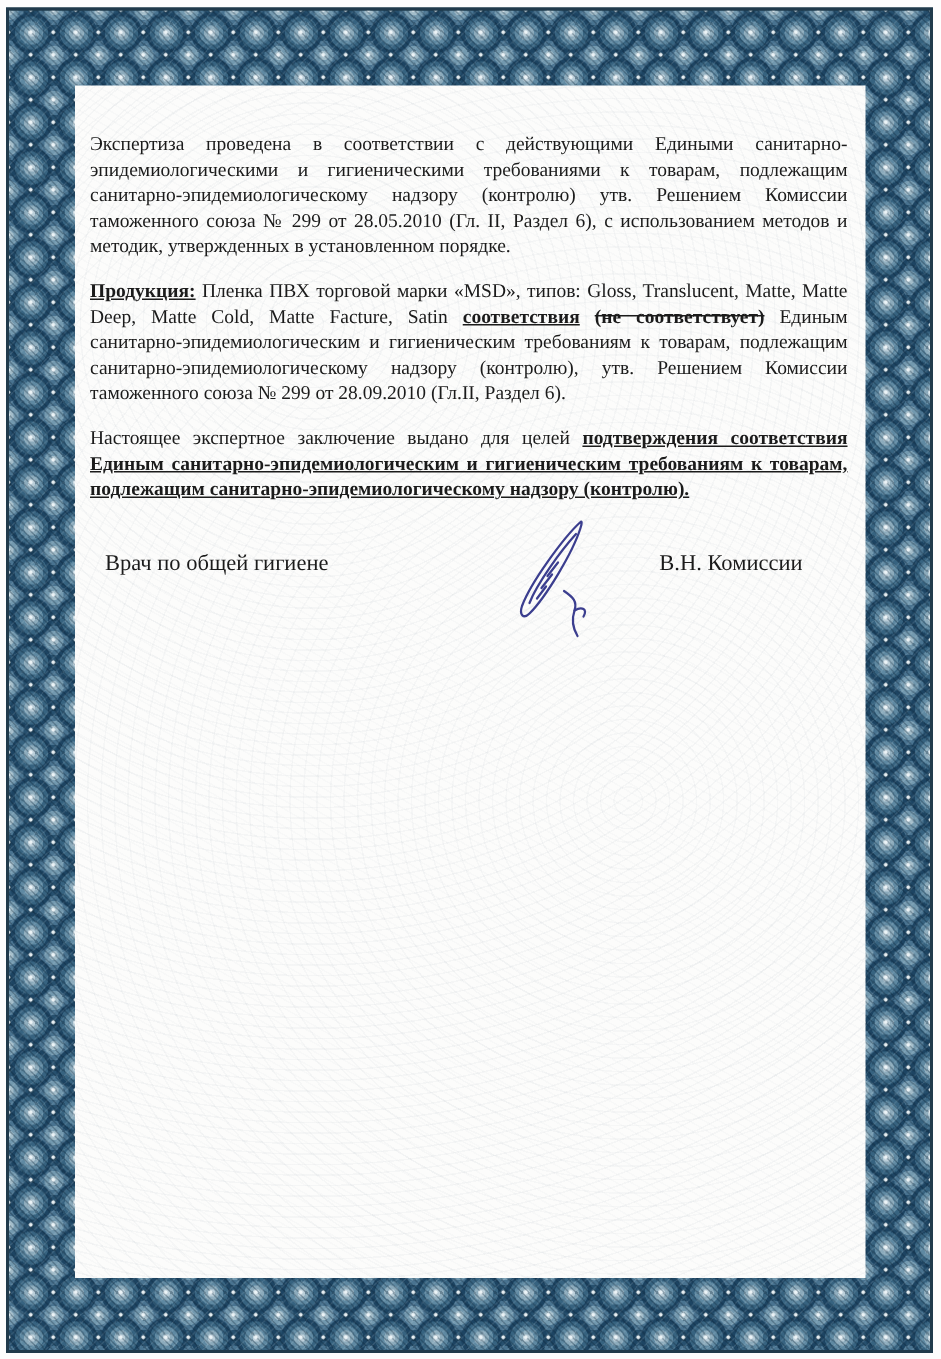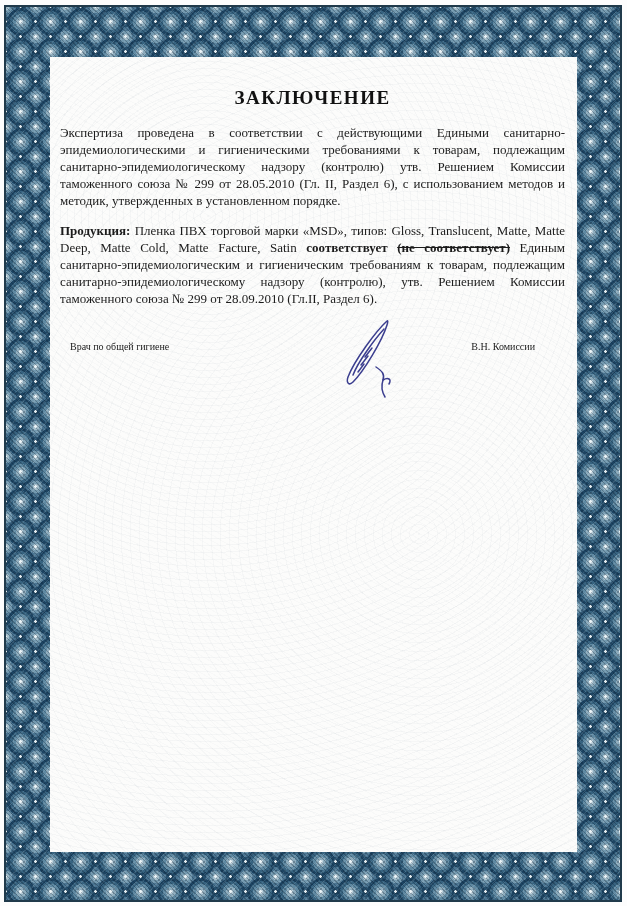--- a/index.html
+++ b/index.html
@@ -56,31 +56,31 @@
     letter-spacing: 1.5px;
     margin-bottom: 15px;
     color: #111;
   }
   .doc-par {
     font-size: 13px;
     line-height: 1.31;
     text-align: justify;
     margin-bottom: 13px;
   }
-  .b { font-weight: bold; }
+  .b { font-weight: bold; text-decoration: underline; }
   .struck { font-weight: bold; text-decoration: line-through; }
   .ul-b { font-weight: bold; text-decoration: underline; }
   .sig-row {
     margin-top: 34px;
     display: flex;
     justify-content: space-between;
     align-items: flex-start;
     padding: 0 30px 0 10px;
     position: relative;
-    font-size: 10px;
+    font-size: 15px;
   }
   .sig-mark {
     position: absolute;
     left: 272px;
     top: -24px;
     width: 78px;
     height: 86px;
     pointer-events: none;
   }
   .sig-mark path {
@@ -90,30 +90,31 @@
     stroke-linecap: round;
   }
 </style>
 </head>
 <body>
 
 <div class="scan-page">
   <div class="guilloche-frame">
     <div class="paper">
 
-      <div class="doc-title">ЗАКЛЮЧЕНИЕ</div>
 
       <p class="doc-par"><span>Экспертиза проведена в соответствии с действующими Едиными санитарно-эпидемиологическими и гигиеническими требованиями к товарам, подлежащим санитарно-эпидемиологическому надзору (контролю) утв. Решением Комиссии таможенного союза № 299 от 28.05.2010 (Гл. II, Раздел 6), с использованием методов и методик, утвержденных в установленном порядке.</span></p>
 
       <p class="doc-par"><span class="b">Продукция:</span>
         <span>Пленка ПВХ торговой марки «MSD», типов: Gloss, Translucent, Matte, Matte Deep, Matte Cold, Matte Facture, Satin</span>
-        <span class="b">соответствует</span>
+        <span class="b">соответствия</span>
         <span class="struck">(не соответствует)</span>
         <span>Единым санитарно-эпидемиологическим и гигиеническим требованиям к товарам, подлежащим санитарно-эпидемиологическому надзору (контролю), утв. Решением Комиссии таможенного союза № 299 от 28.09.2010 (Гл.II, Раздел 6).</span></p>
 
+      <p class="doc-par"><span>Настоящее экспертное заключение выдано для целей</span>
+        <span class="ul-b">подтверждения соответствия Единым санитарно-эпидемиологическим и гигиеническим требованиям к товарам, подлежащим санитарно-эпидемиологическому надзору (контролю).</span></p>
 
       <div class="sig-row">
         <span>Врач по общей гигиене</span>
 
         <svg class="sig-mark" viewBox="0 0 78 86" aria-hidden="true">
           <path d="M55 4 C44 14 22 44 16 60 C14 66 17 69 21 65 C32 54 50 24 55 8 C56 5 56 3 55 4 Z"></path>
           <path d="M52 12 C42 23 26 45 21 58"></path>
           <path d="M33 40 L40 31 M29 48 L36 39 M26 55 L32 47"></path>
           <path d="M44 50 C50 54 53 57 51 63 C49 69 50 75 53 80"></path>
           <path d="M51 63 C56 60 60 62 57 67"></path>

